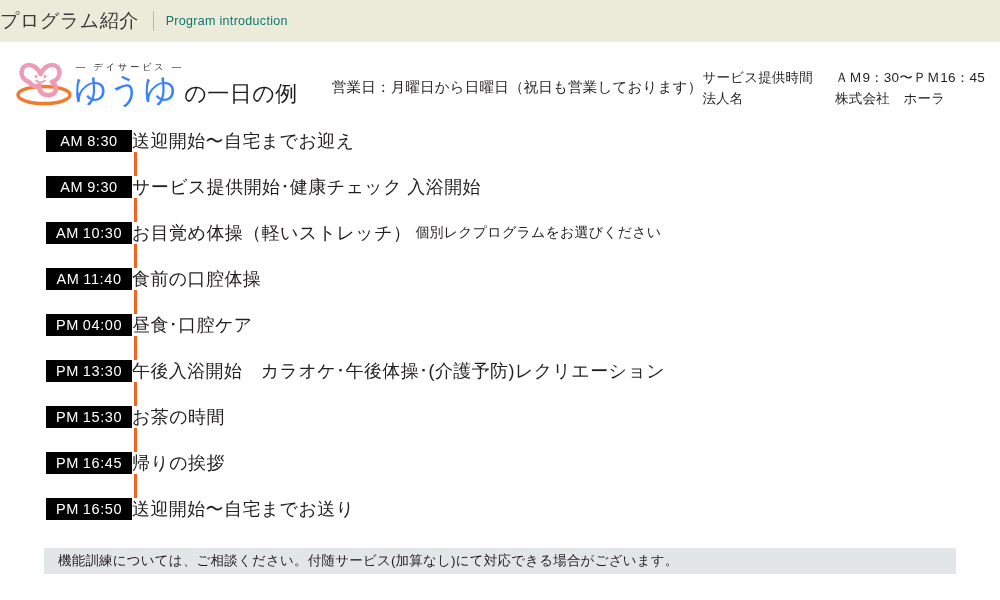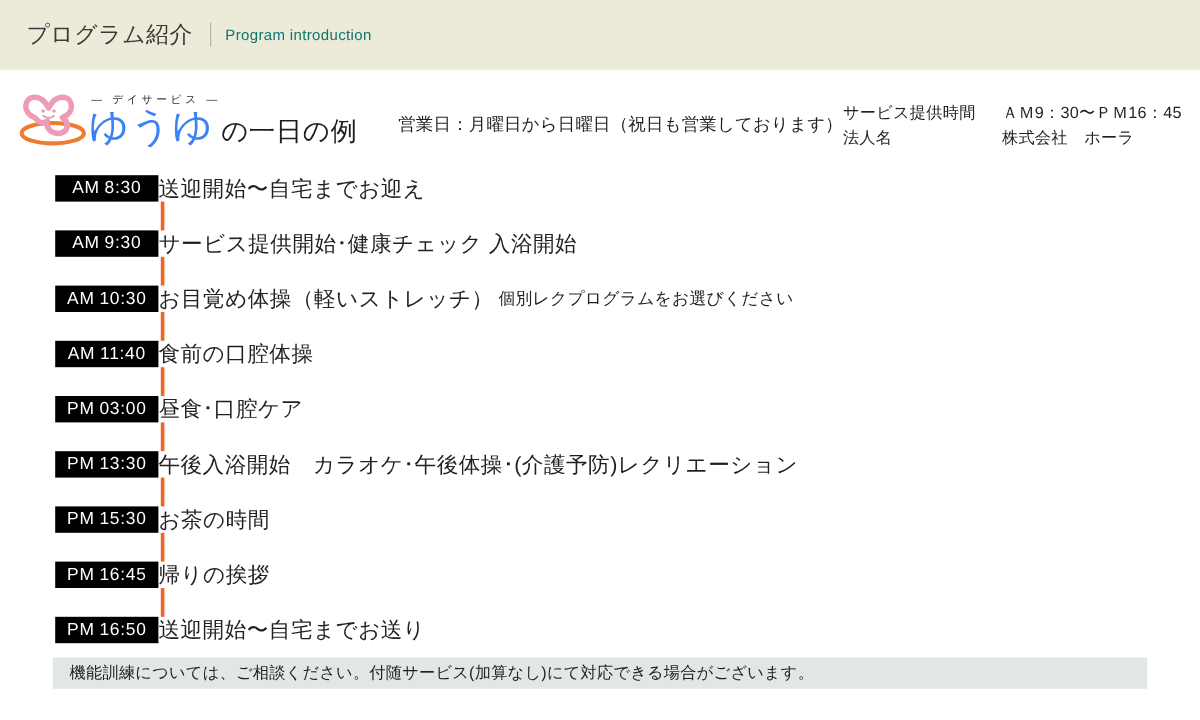--- a/index.html
+++ b/index.html
@@ -12,25 +12,25 @@
     height: 600px;
     background: #ffffff;
     font-family: "Liberation Sans", "DejaVu Sans", sans-serif;
     color: #231f20;
     overflow: hidden;
     position: relative;
   }
 
   
   .page-header {
-    height: 58px;
+    height: 42px;
     background: #ecead9;
     display: flex;
     align-items: center;
-    padding-left: 22px;
+    padding-left: 0;
     box-sizing: border-box;
   }
   .page-header-title {
     font-size: 19px;
     letter-spacing: 0.5px;
     color: #3b3b3b;
     font-weight: 400;
     white-space: nowrap;
   }
   .page-header-divider {
@@ -304,21 +304,21 @@
       </div>
       <div class="activity">
         <span>食前の口腔体操</span>
       </div>
     </div>
     <div class="sched-row">
       <span class="connector" style="top: 34px; height: 24px;"></span>
       <div class="time-cell">
         <div class="time-badge">
           <span class="ampm">PM</span>
-          <span>03:00</span>
+          <span>04:00</span>
         </div>
       </div>
       <div class="activity">
         <span>昼食･口腔ケア</span>
       </div>
     </div>
     <div class="sched-row">
       <span class="connector" style="top: 34px; height: 24px;"></span>
       <div class="time-cell">
         <div class="time-badge">

